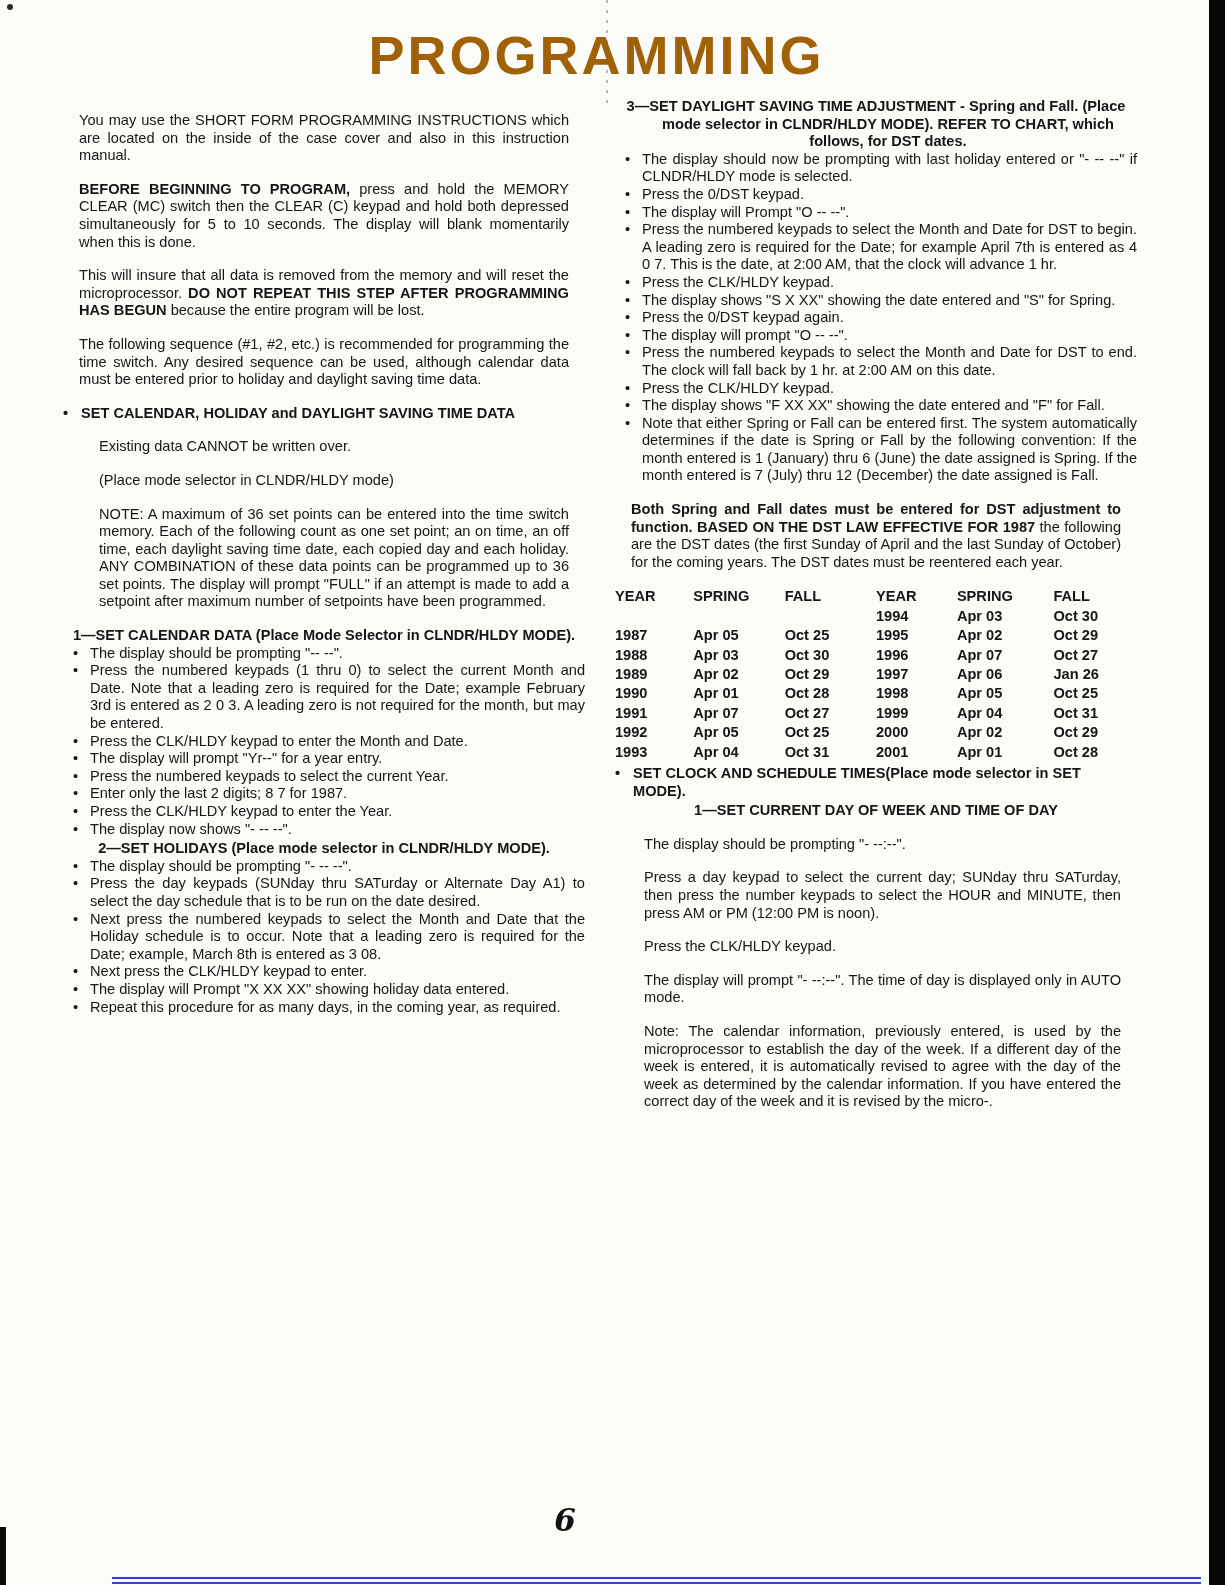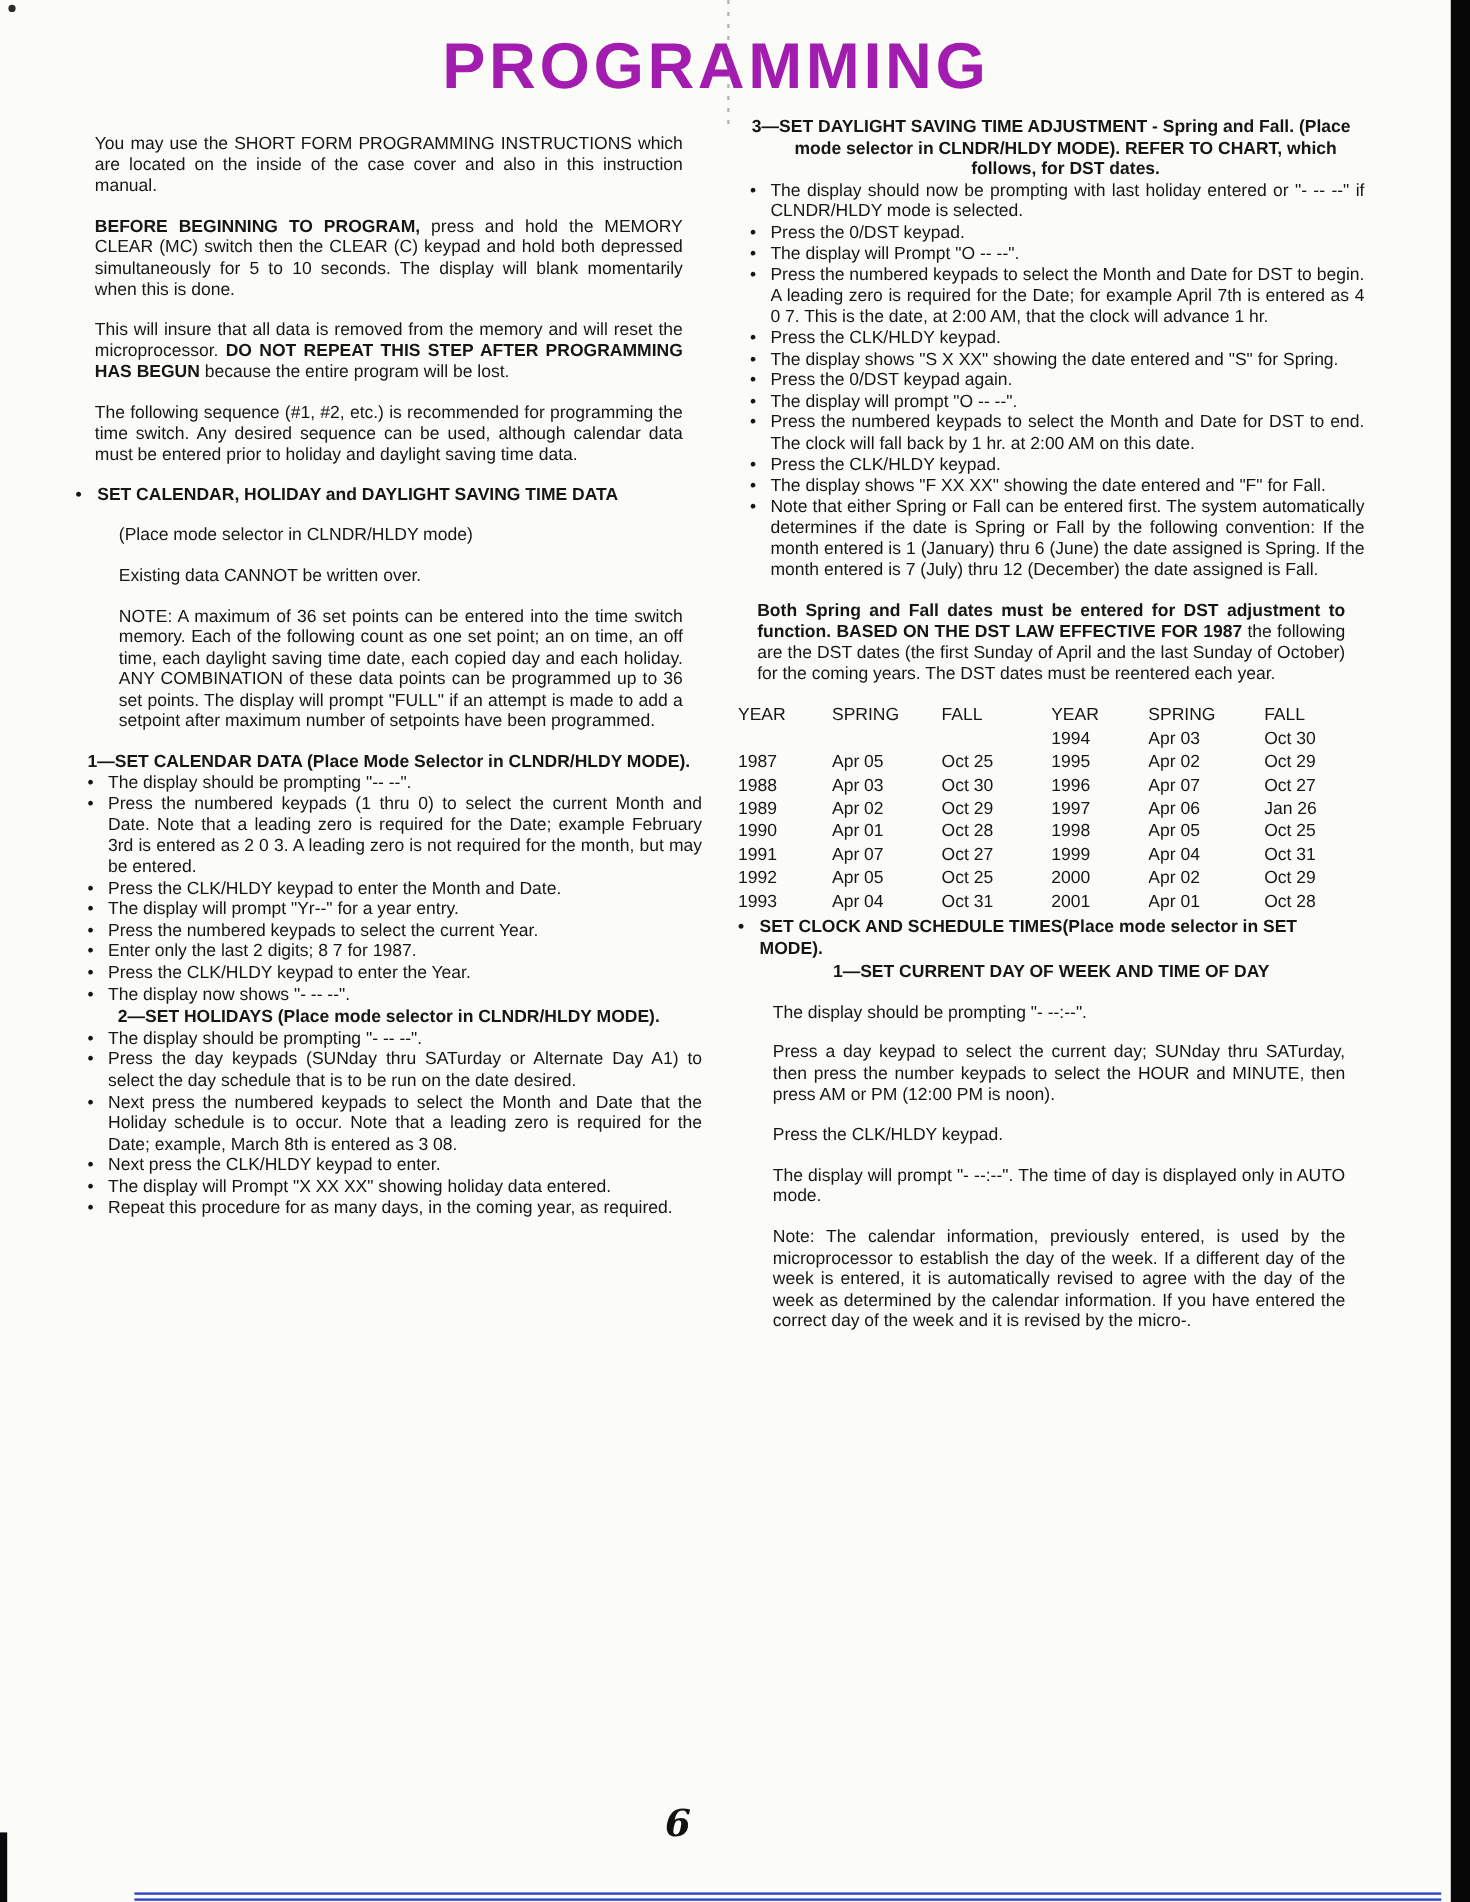--- a/index.html
+++ b/index.html
@@ -15,21 +15,21 @@
     overflow: hidden;
   }
   .title {
     margin: 0;
     padding: 26px 95px 12px 63px;
     text-align: center;
     font-size: 54px;
     line-height: 58px;
     font-weight: 700;
     letter-spacing: 3px;
-    color: #a21caf;
+    color: #a16207;
   }
   .cols {
     display: flex;
     gap: 30px;
     padding: 0 88px 0 63px;
   }
   .col {
     flex: 1;
     min-width: 0;
     font-size: 14.6px;
@@ -54,21 +54,21 @@
   .li .marker { width: 17px; flex: none; }
   .li .li-text { flex: 1; text-align: justify; }
   .dst-table {
     width: 100%;
     border-collapse: collapse;
     table-layout: fixed;
     margin: 3px 0 3px 0;
   }
   .dst-table th, .dst-table td {
     padding: 0;
-    font-weight: 400;
+    font-weight: 700;
     text-align: left;
     font-size: 14.6px;
     line-height: 19.4px;
     white-space: nowrap;
     overflow: hidden;
   }
   .page-num {
     position: absolute;
     left: 0;
     right: 95px;
@@ -143,22 +143,22 @@
       <p class="p"><span>This will insure that all data is removed from the memory and will reset the microprocessor. </span><strong>DO NOT REPEAT THIS STEP AFTER PROGRAMMING HAS BEGUN</strong><span> because the entire program will be lost.</span></p>
 
       <p class="p">The following sequence (#1, #2, etc.) is recommended for programming the time switch. Any desired sequence can be used, although calendar data must be entered prior to holiday and daylight saving time data.</p>
 
       <div class="bullet-head">
         <span class="marker">•</span>
         <span class="head-text">SET CALENDAR, HOLIDAY and DAYLIGHT SAVING TIME DATA</span>
       </div>
 
       <div class="indent">
+        <p class="p">Existing data CANNOT be written over.</p>
         <p class="p">(Place mode selector in CLNDR/HLDY mode)</p>
-        <p class="p">Existing data CANNOT be written over.</p>
         <p class="p">NOTE: A maximum of 36 set points can be entered into the time switch memory. Each of the following count as one set point; an on time, an off time, each daylight saving time date, each copied day and each holiday. ANY COMBINATION of these data points can be programmed up to 36 set points. The display will prompt "FULL" if an attempt is made to add a setpoint after maximum number of setpoints have been programmed.</p>
       </div>
 
       <p class="sec-head">1—SET CALENDAR DATA (Place Mode Selector in CLNDR/HLDY MODE).</p>
       <div class="list">
           <div class="li">
             <span class="marker">•</span>
             <span class="li-text">The display should be prompting "-- --".</span>
           </div>
           <div class="li">

